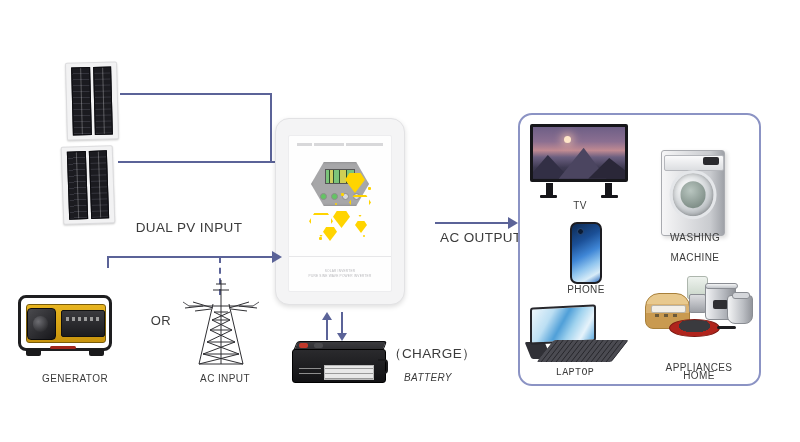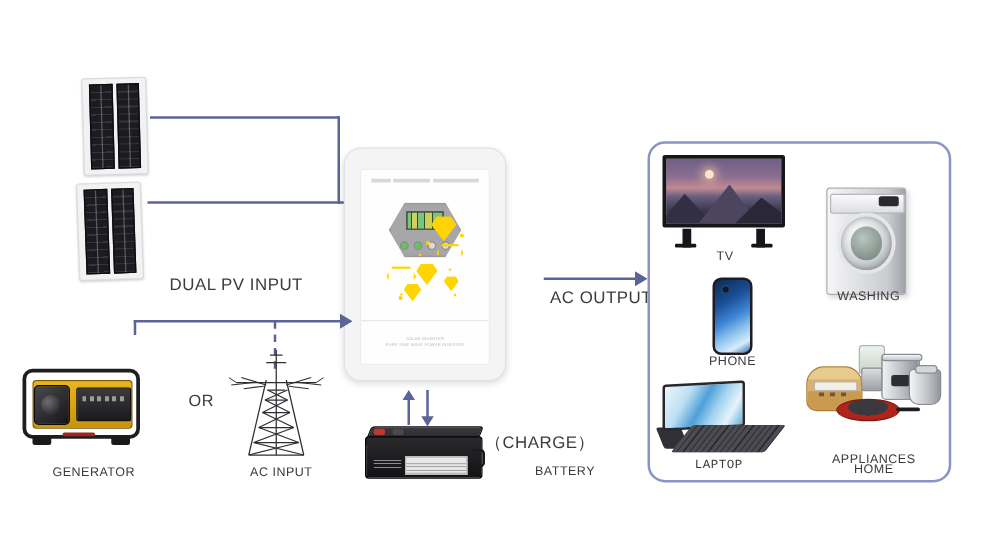--- a/index.html
+++ b/index.html
@@ -329,21 +329,21 @@
     <div class="bat-top"></div>
     <div class="bat-term n"></div>
     <div class="bat-term p"></div>
     <div class="bat-body">
       <div class="bat-lbl"></div>
       <div class="bat-txt"></div>
     </div>
     <div class="bat-handle"></div>
   </div>
   <div class="lbl" style="left:388px;top:345px;width:92px;text-align:left;">（CHARGE）</div>
-  <div class="lbl big" style="left:384px;top:372px;width:92px;text-align:right;">BATTERY</div>
+  <div class="lbl big" style="left:404px;top:372px;width:92px;text-align:left;font-style:italic;">BATTERY</div>
 
   <div class="appbox" style="left:518px;top:113px;width:243px;height:273px;"></div>
 
   <div class="tv" style="left:530px;top:124px;width:98px;height:74px;">
     <div class="tv-screen">
       <div class="tv-sun"></div>
       <div class="tv-mt a"></div>
       <div class="tv-mt b"></div>
       <div class="tv-mt c"></div>
     </div>
@@ -365,20 +365,21 @@
     <div class="lap-kb"></div>
   </div>
   <div class="lbl big" style="left:530px;top:367px;width:90px;font-family:Liberation Mono, monospace;">LAPTOP</div>
 
   <div class="wash" style="left:661px;top:150px;width:62px;height:84px;">
     <div class="wash-top"></div>
     <div class="wash-dial"></div>
     <div class="wash-door"></div>
   </div>
   <div class="lbl big" style="left:640px;top:232px;width:110px;">WASHING</div>
+  <div class="lbl big" style="left:640px;top:252px;width:110px;">MACHINE</div>
 
   <div class="hac" style="left:645px;top:276px;width:108px;height:62px;">
     <div class="cooker"></div>
     <div class="blender">
       <div class="blender-jar"></div>
       <div class="blender-base"></div>
     </div>
     <div class="pot">
       <div class="lid"></div>
       <div class="win"></div>

